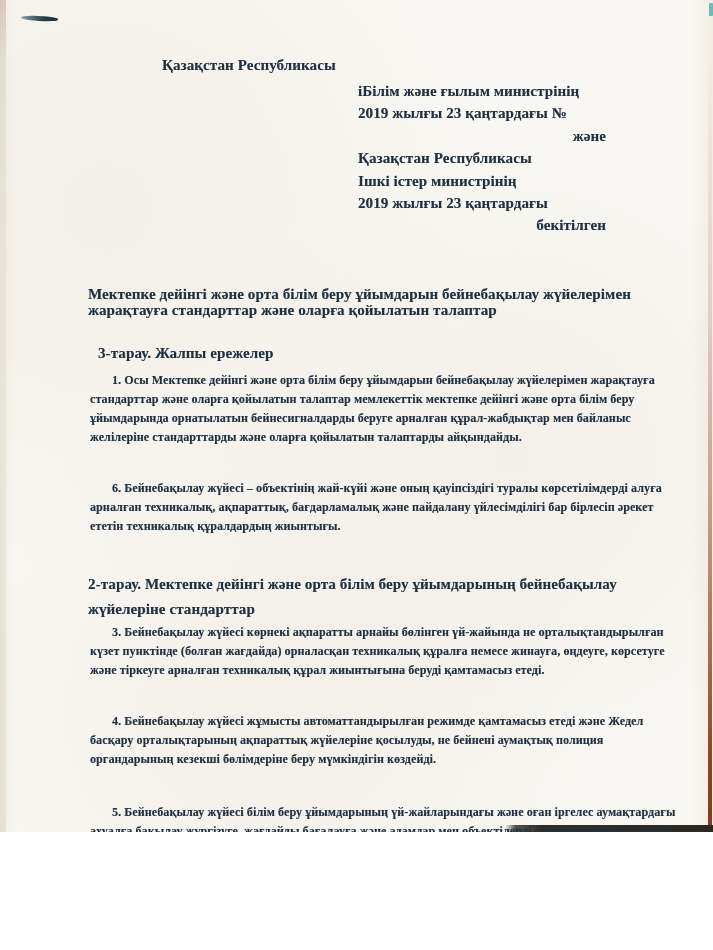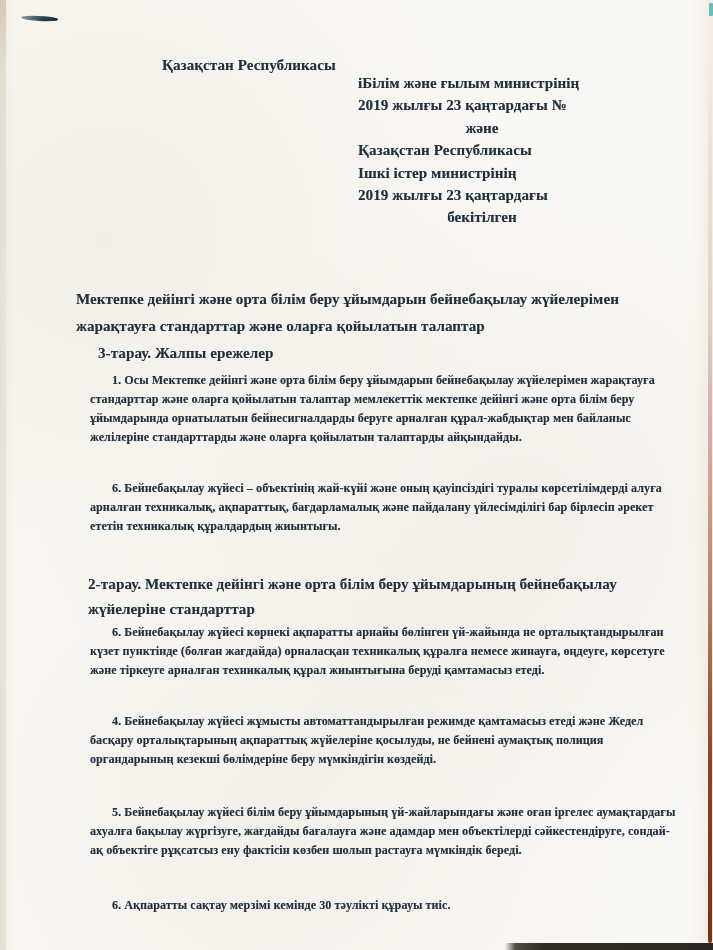--- a/index.html
+++ b/index.html
@@ -1,36 +1,36 @@
 <!DOCTYPE html>
 <html><head>
 <meta charset="utf-8">
 <style>
   html,body { margin:0; padding:0; }
   .page {
     position:relative;
-    width:713px; height:950px;
+    width:713px; height:832px;
     overflow:hidden;
     background-color:#f8f6f1;
     background-image:
       radial-gradient(circle at 15% 25%, rgba(214,205,190,0.20) 0, transparent 42%),
       radial-gradient(circle at 72% 55%, rgba(208,200,186,0.16) 0, transparent 46%),
       radial-gradient(circle at 38% 85%, rgba(212,204,190,0.16) 0, transparent 40%),
       linear-gradient(90deg, #f1ede6 0%, #f9f7f2 2%, #f9f7f3 97%, #f2ece4 100%);
     font-family:"Liberation Serif","DejaVu Serif",serif;
     font-weight:bold;
     color:#20303f;
     -webkit-font-smoothing:antialiased;
   }
   .txt { position:absolute; font-size:15px; letter-spacing:0.1px;
          text-shadow:0.3px 0.3px 0.6px rgba(25,40,60,0.35); }
   .issuer   { left:162px; top:57px; }
-  .approval { left:358px; top:72px; width:248px; line-height:22.4px; }
-  .appr-line.center { text-align:center; }
-  .title    { left:76px;  top:286px; width:585px; line-height:27px; }
+  .approval { left:358px; top:80px; width:248px; line-height:22.4px; }
+  .appr-line.center { text-align:right; }
+  .title    { left:88px;  top:286px; width:585px; line-height:16px; }
   .heading1 { left:98px;  top:340px; width:585px; line-height:26px; }
   .heading2 { left:88px;  top:572px; width:585px; line-height:25px; }
   .para     { position:absolute; left:90px; width:586px; font-size:12px;
               line-height:19px; text-indent:22px; letter-spacing:0.1px;
               text-shadow:0.3px 0.3px 0.6px rgba(25,40,60,0.35); }
   .p1 { top:371px; }
   .p2 { top:479px; }
   .p3 { top:623px; }
   .p4 { top:712px; }
   .p5 { top:803px; }
@@ -89,18 +89,18 @@
     <div class="appr-line center">бекітілген</div>
   </div>
 
   <div class="txt title">Мектепке дейінгі және орта білім беру ұйымдарын бейнебақылау жүйелерімен жарақтауға стандарттар және оларға қойылатын талаптар</div>
 
   <div class="txt heading1">3-тарау. Жалпы ережелер</div>
   <div class="para p1">1. Осы Мектепке дейінгі және орта білім беру ұйымдарын бейнебақылау жүйелерімен жарақтауға стандарттар және оларға қойылатын талаптар мемлекеттік мектепке дейінгі және орта білім беру ұйымдарында орнатылатын бейнесигналдарды беруге арналған құрал-жабдықтар мен байланыс желілеріне стандарттарды және оларға қойылатын талаптарды айқындайды.</div>
   <div class="para p2">6. Бейнебақылау жүйесі – объектінің жай-күйі және оның қауіпсіздігі туралы көрсетілімдерді алуға арналған техникалық, ақпараттық, бағдарламалық және пайдалану үйлесімділігі бар бірлесіп әрекет ететін техникалық құралдардың жиынтығы.</div>
 
   <div class="txt heading2">2-тарау. Мектепке дейінгі және орта білім беру ұйымдарының бейнебақылау жүйелеріне стандарттар</div>
-  <div class="para p3">6. Бейнебақылау жүйесі көрнекі ақпаратты арнайы бөлінген үй-жайында не орталықтандырылған күзет пунктінде (болған жағдайда) орналасқан техникалық құралға немесе жинауға, өңдеуге, көрсетуге және тіркеуге арналған техникалық құрал жиынтығына беруді қамтамасыз етеді.</div>
+  <div class="para p3">3. Бейнебақылау жүйесі көрнекі ақпаратты арнайы бөлінген үй-жайында не орталықтандырылған күзет пунктінде (болған жағдайда) орналасқан техникалық құралға немесе жинауға, өңдеуге, көрсетуге және тіркеуге арналған техникалық құрал жиынтығына беруді қамтамасыз етеді.</div>
   <div class="para p4">4. Бейнебақылау жүйесі жұмысты автоматтандырылған режимде қамтамасыз етеді және Жедел басқару орталықтарының ақпараттық жүйелеріне қосылуды, не бейнені аумақтық полиция органдарының кезекші бөлімдеріне беру мүмкіндігін көздейді.</div>
   <div class="para p5">5. Бейнебақылау жүйесі білім беру ұйымдарының үй-жайларындағы және оған іргелес аумақтардағы ахуалға бақылау жүргізуге, жағдайды бағалауға және адамдар мен объектілерді сәйкестендіруге, сондай-ақ объектіге рұқсатсыз ену фактісін көзбен шолып растауға мүмкіндік береді.</div>
   <div class="para p6">6. Ақпаратты сақтау мерзімі кемінде 30 тәулікті құрауы тиіс.</div>
 
 </div>
 
 </body></html>

